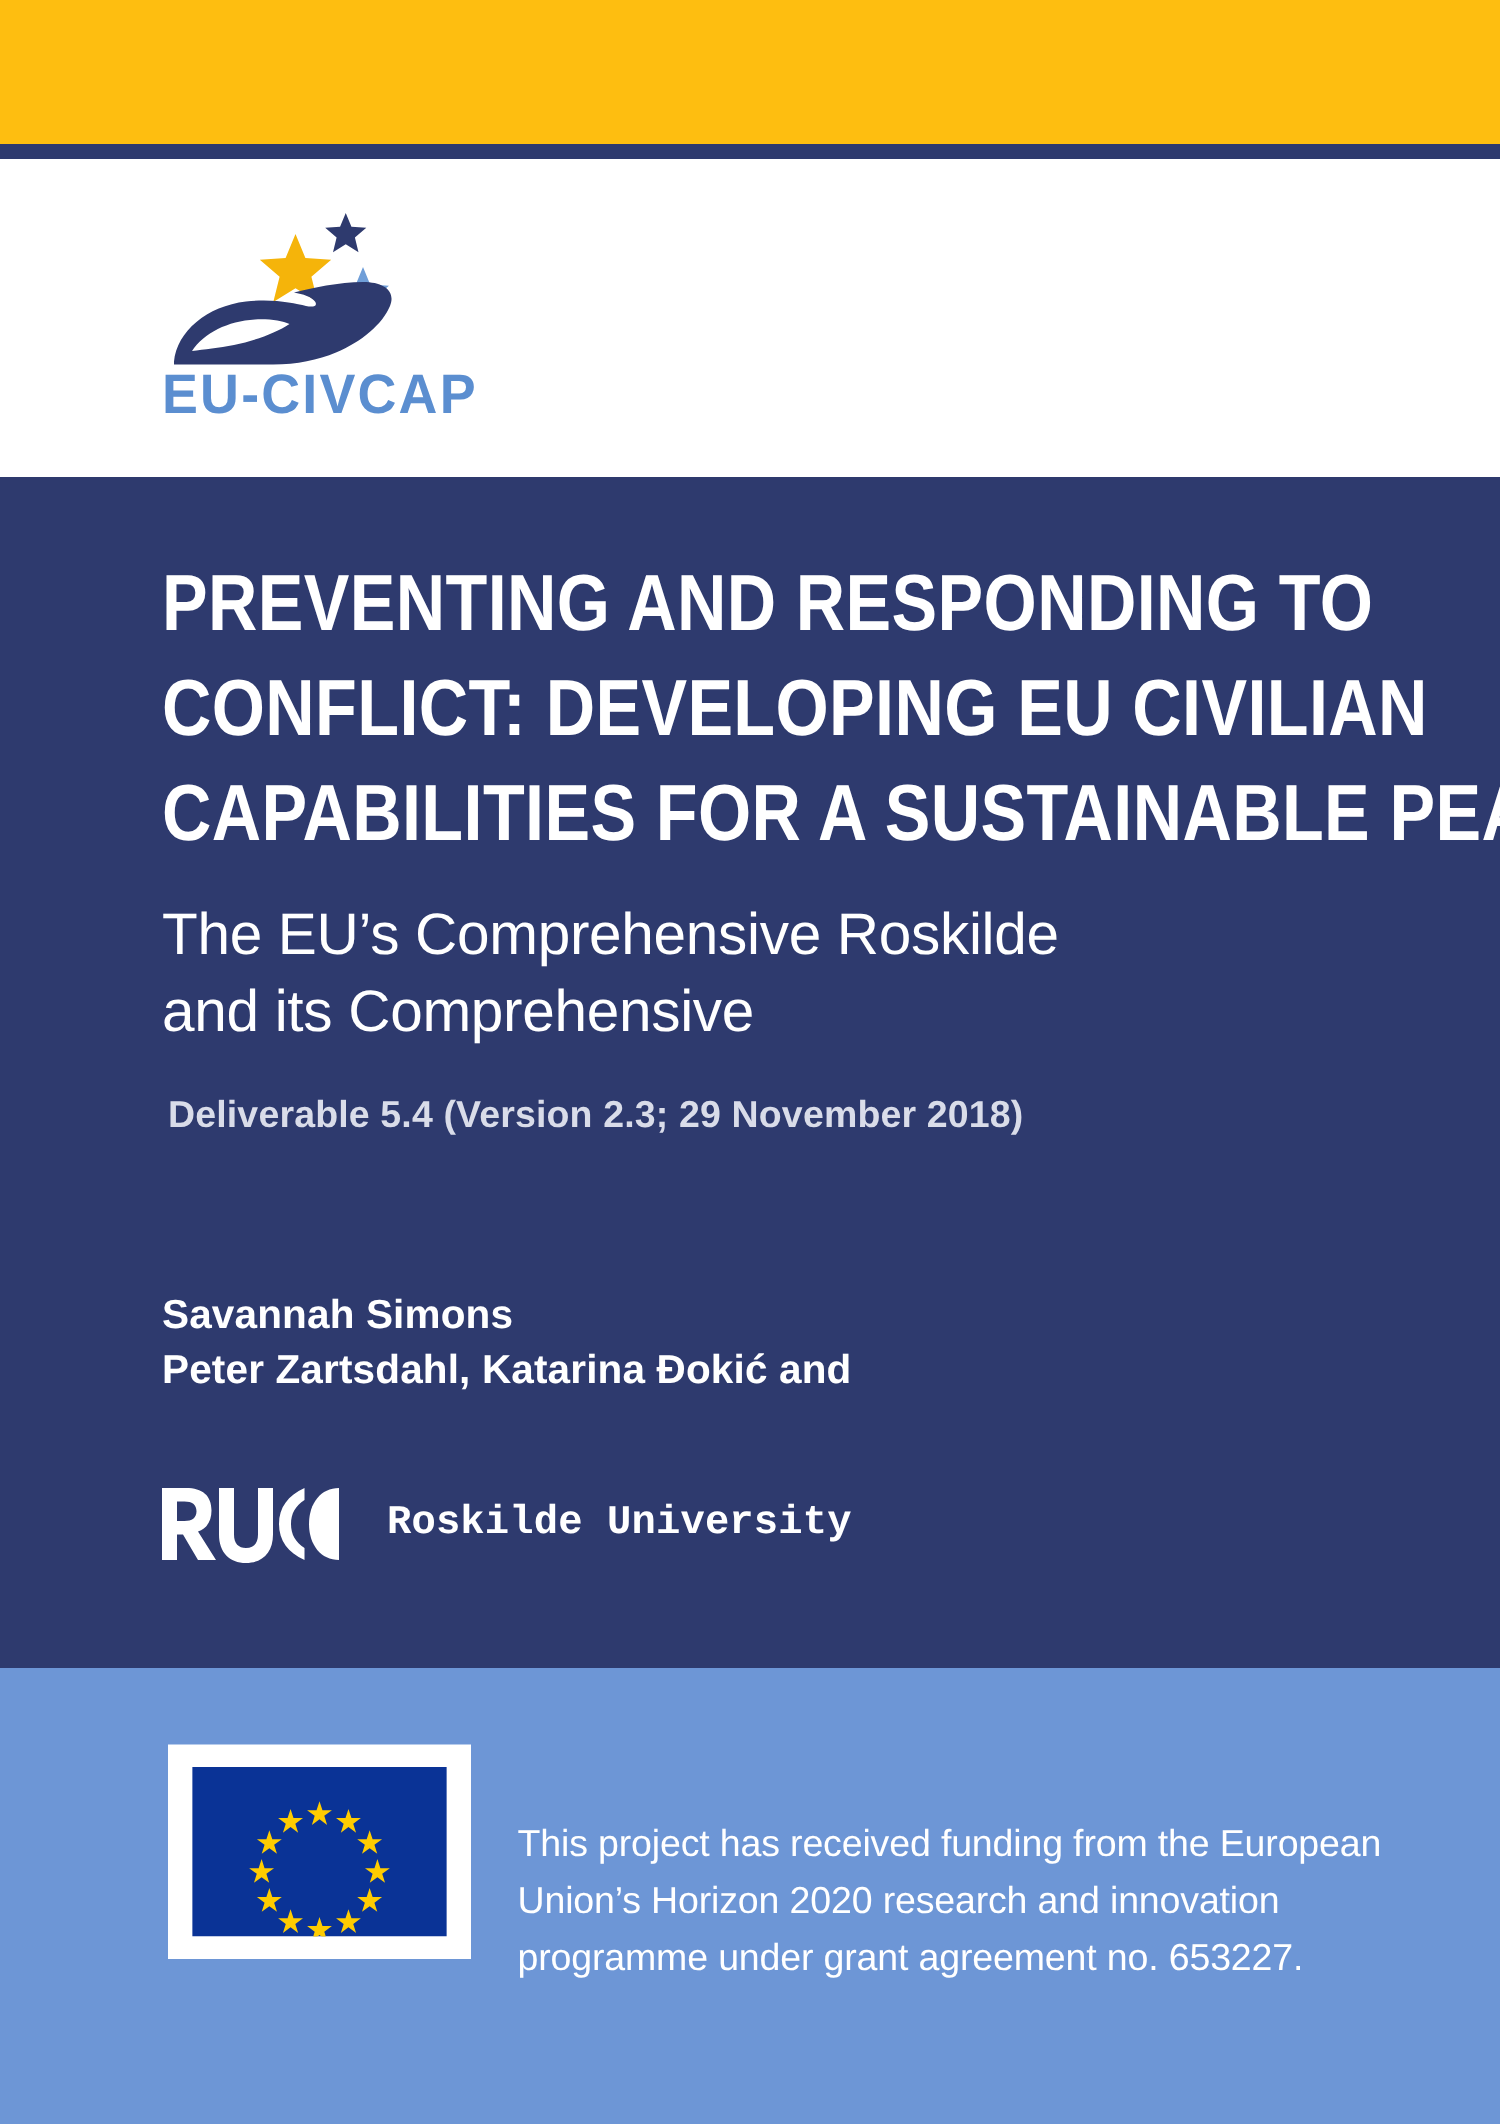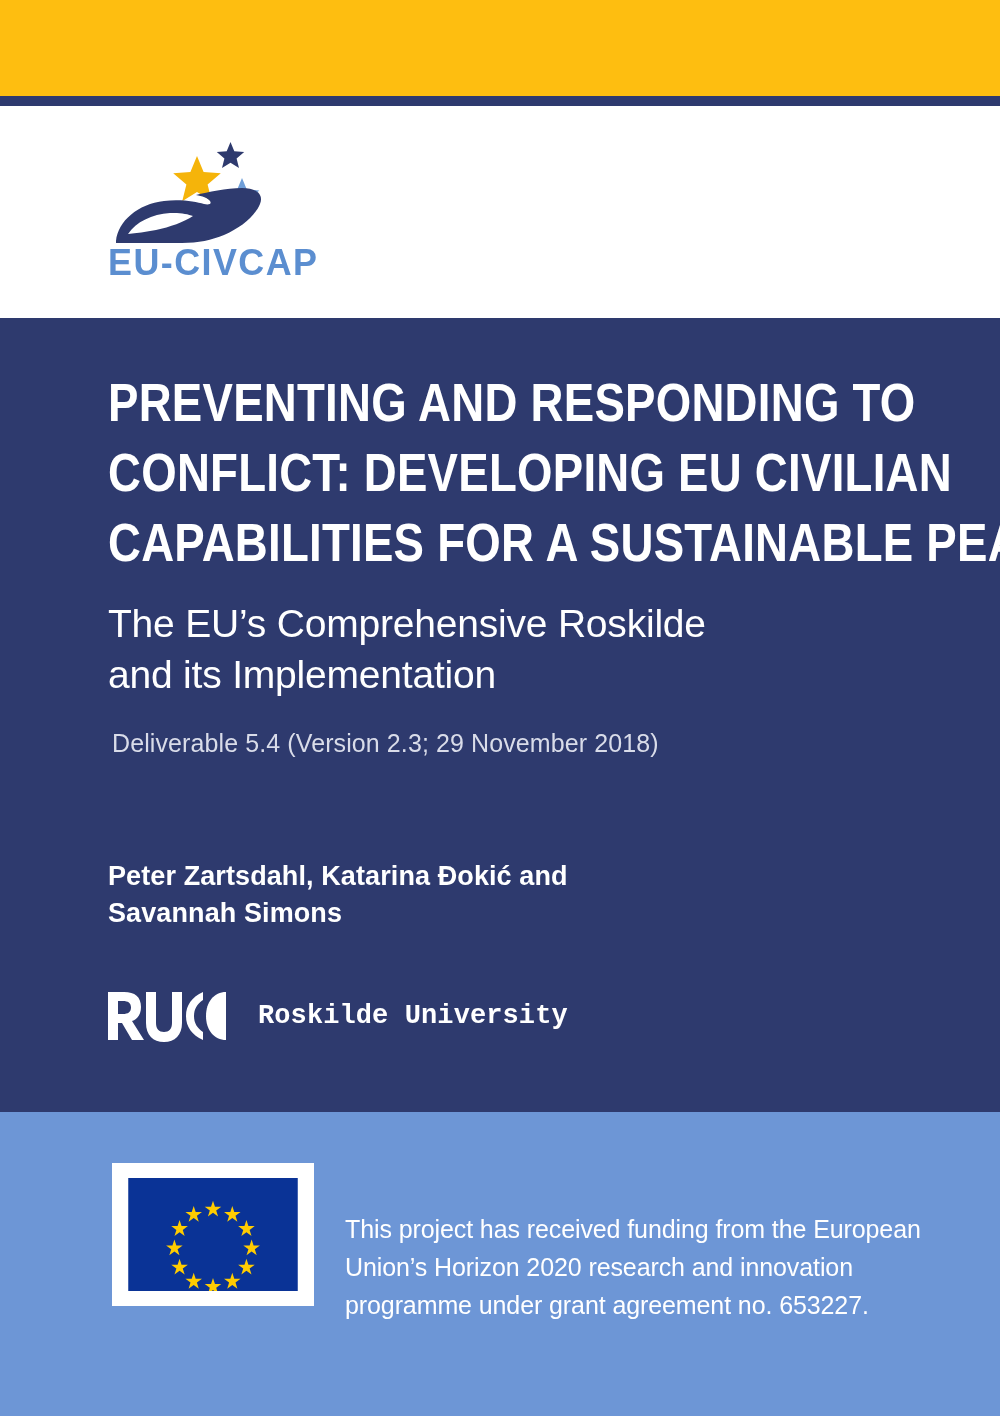--- a/index.html
+++ b/index.html
@@ -117,21 +117,21 @@
     letter-spacing: -0.2px;
   }
   .subtitle .sline { display: block; white-space: nowrap; }
 
   .deliverable {
     position: absolute;
     left: 112px;
     top: 729px;
     color: #d9dce9;
     font-size: 25px;
-    font-weight: 400;
+    font-weight: 700;
     letter-spacing: 0.1px;
     white-space: nowrap;
   }
 
   
   .authors {
     position: absolute;
     left: 108px;
     top: 858px;
     width: 700px;
@@ -225,28 +225,28 @@
   </div>
 
   <div class="title">
     <span class="tline">PREVENTING AND RESPONDING TO</span>
     <span class="tline">CONFLICT: DEVELOPING EU CIVILIAN</span>
     <span class="tline">CAPABILITIES FOR A SUSTAINABLE PEACE</span>
   </div>
 
   <div class="subtitle">
     <span class="sline">The EU’s Comprehensive Roskilde</span>
-    <span class="sline">and its Implementation</span>
+    <span class="sline">and its Comprehensive</span>
   </div>
 
   <div class="deliverable">Deliverable 5.4 (Version 2.3; 29 November 2018)</div>
 
   <div class="authors">
+    <span class="aline">Savannah Simons</span>
     <span class="aline">Peter Zartsdahl, Katarina Đokić and</span>
-    <span class="aline">Savannah Simons</span>
   </div>
 
   <div class="ruc">
     <svg class="ruc-mark" viewBox="0 0 118 52">
 
       <path d="M0,2 L0,50 L10,50 L10,33 L14,33 L24,50 L36,50 L24,31
                C30,29 33,24 33,17 C33,7 27,2 16,2 Z
                M10,11 L15,11 C20,11 23,13 23,17.5 C23,22 20,24 15,24 L10,24 Z" fill="#ffffff"></path>
 
       <path d="M38,2 L48,2 L48,33 C48,39 51,42 56,42 C61,42 64,39 64,33 L64,2 L74,2

